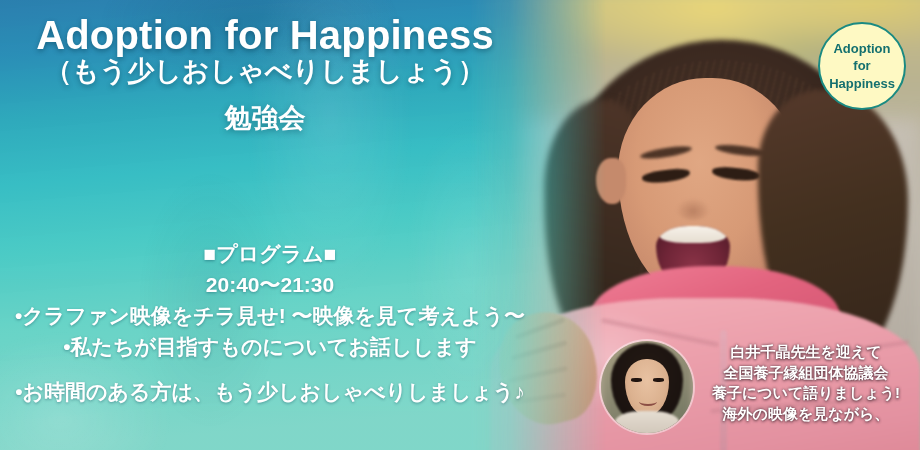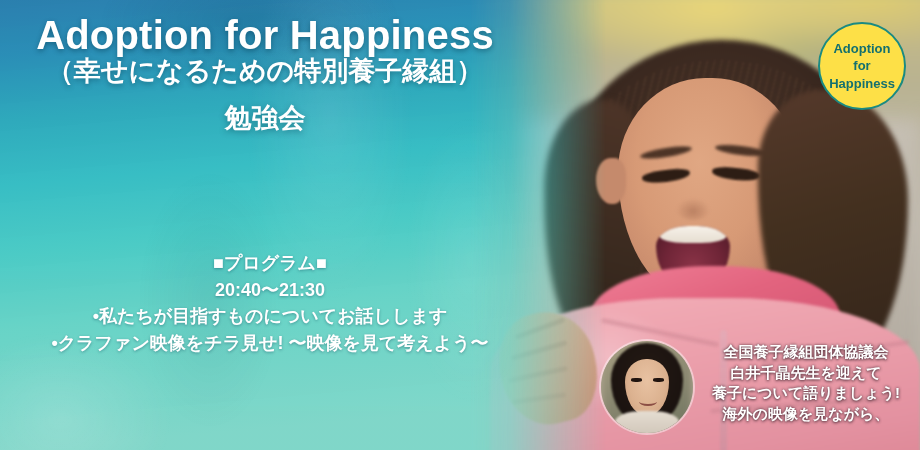--- a/index.html
+++ b/index.html
@@ -317,36 +317,35 @@
     font-size: 33px;
     font-weight: bold;
     letter-spacing: .5px;
     text-shadow: 0 2px 6px rgba(0,55,75,.4);
     white-space: nowrap;
   }
   .program {
     position: absolute;
     left: 0; top: 238px;
     width: 540px;
-    font-size: 18px;
+    font-size: 21px;
     font-weight: bold;
     line-height: 1.48;
     text-shadow: 0 1px 3px rgba(0,55,75,.4);
-    margin-top: 12px;
   }
   .program .spacer { display: block; height: 14px; }
   .program .row { display: block; white-space: nowrap; }
 
   
   .logo-badge {
     position: absolute;
     left: 818px; top: 22px;
     width: 88px; height: 88px;
     border-radius: 50%;
-    background: #fde047;
+    background: #fef9c3;
     border: 2px solid #1a8a82;
     box-sizing: border-box;
     display: flex;
     flex-direction: column;
     align-items: center;
     justify-content: center;
     color: #14706f;
     font-size: 13px;
     font-weight: bold;
     line-height: 1.32;
@@ -466,31 +465,32 @@
     </div>
   </div>
 
   <div class="teal-panel"></div>
   <div class="teal-texture"></div>
 
   <div class="content">
 
     <div class="title-main">Adoption for Happiness</div>
 
-    <div class="title-sub">（幸せになるための特別養子縁組）</div>
+    <div class="title-sub">（もう少しおしゃべりしましょう）</div>
 
     <div class="title-third">勉強会</div>
 
 
     <div class="program">
       <span class="row">■プログラム■</span>
       <span class="row">20:40〜21:30</span>
+      <span class="row">•クラファン映像をチラ見せ! 〜映像を見て考えよう〜</span>
       <span class="row">•私たちが目指すものについてお話しします</span>
-      <span class="row">•クラファン映像をチラ見せ! 〜映像を見て考えよう〜</span>
       <span class="spacer"></span>
+      <span class="row">•お時間のある方は、もう少しおしゃべりしましょう♪</span>
     </div>
 
   </div>
 
   <div class="logo-badge">
     <span>Adoption</span>
     <span>for</span>
     <span>Happiness</span>
   </div>
 
@@ -498,19 +498,19 @@
     <div class="sp-bg"></div>
     <div class="sp-hair"></div>
     <div class="sp-face"></div>
     <div class="sp-eye l"></div>
     <div class="sp-eye r"></div>
     <div class="sp-smile"></div>
     <div class="sp-collar"></div>
   </div>
 
   <div class="caption">
+    <span class="row">白井千晶先生を迎えて</span>
     <span class="row">全国養子縁組団体協議会</span>
-    <span class="row">白井千晶先生を迎えて</span>
     <span class="row">養子について語りましょう!</span>
     <span class="row">海外の映像を見ながら、</span>
   </div>
 
 </div>
 
 </body></html>

